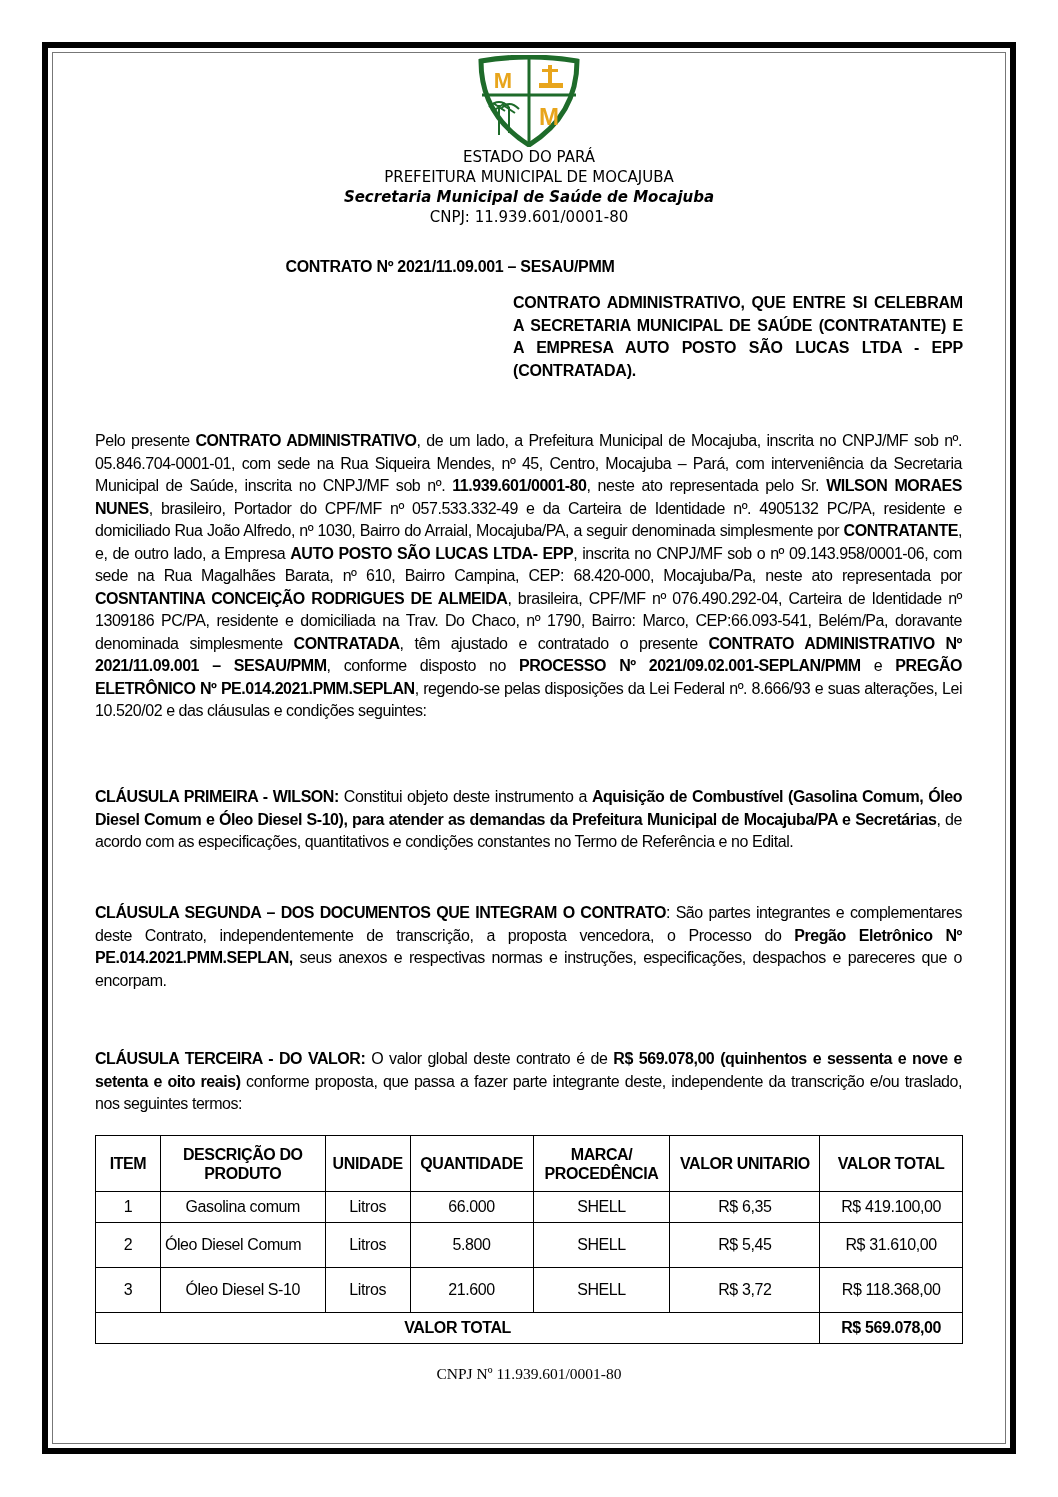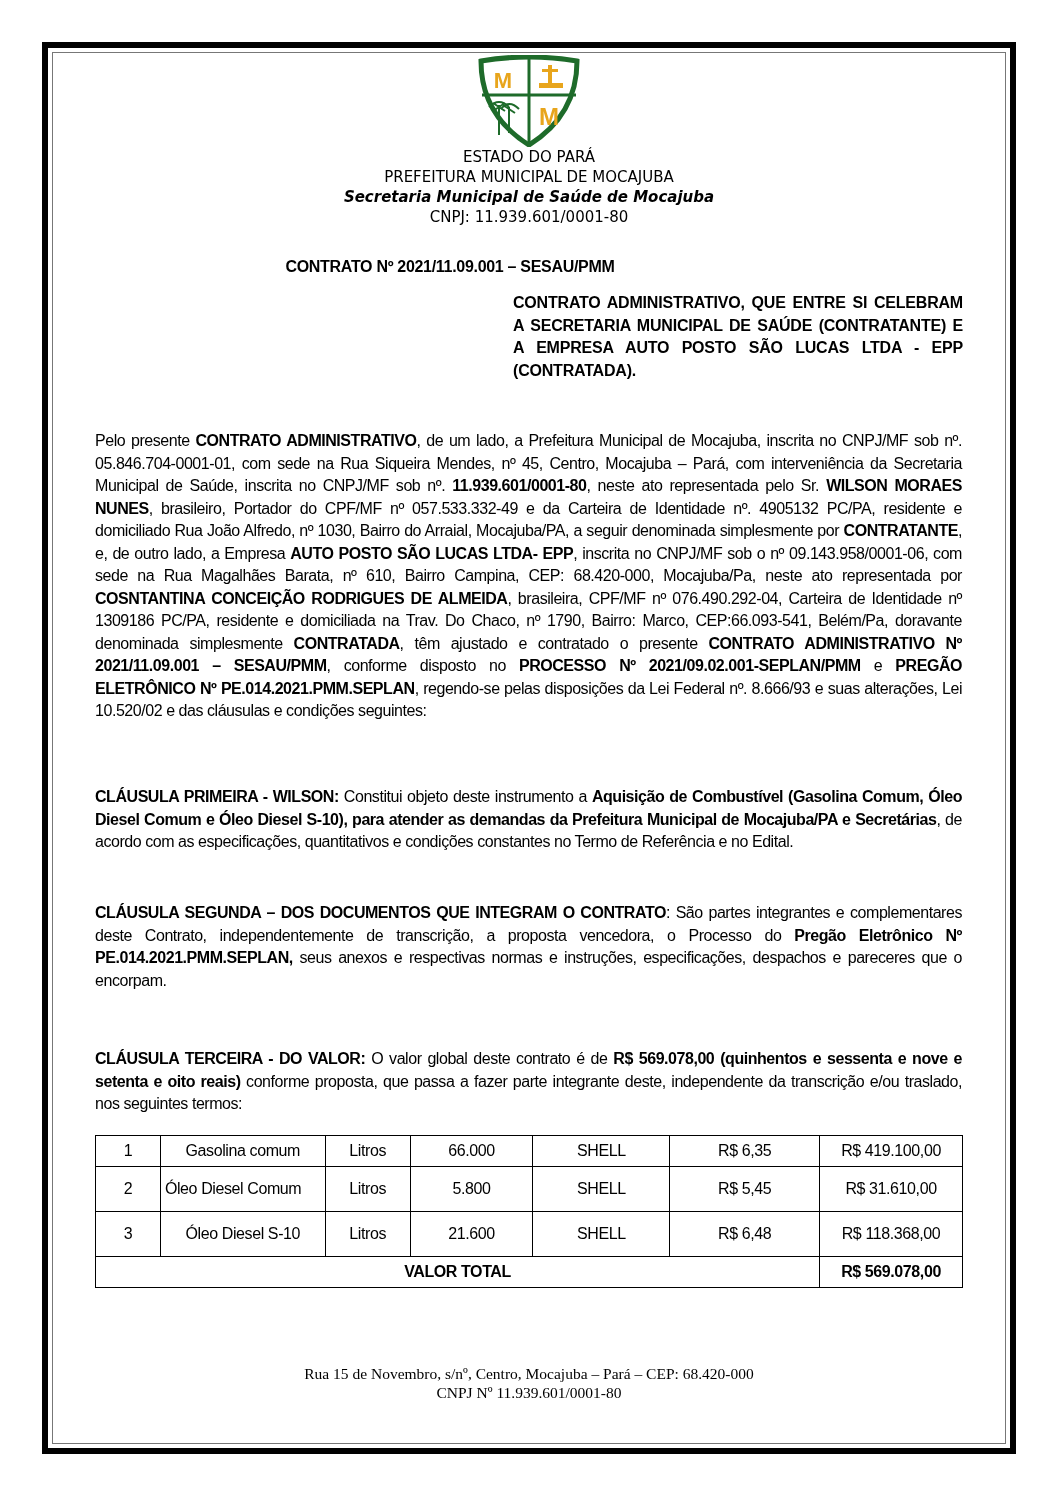--- a/index.html
+++ b/index.html
@@ -72,20 +72,29 @@
   <colgroup>
     <col style="width:65px">
       <col style="width:165px">
       <col style="width:85px">
       <col style="width:123px">
       <col style="width:137px">
       <col style="width:150px">
       <col style="width:143px">
   </colgroup>
   <tbody>
+      <tr>
+    <th>ITEM</th>
+    <th>DESCRIÇÃO DO PRODUTO</th>
+    <th>UNIDADE</th>
+    <th>QUANTIDADE</th>
+    <th>MARCA/ PROCEDÊNCIA</th>
+    <th>VALOR UNITARIO</th>
+    <th>VALOR TOTAL</th>
+  </tr>
   <tr>
     <td>1</td>
     <td class="desc">Gasolina comum</td>
     <td>Litros</td>
     <td>66.000</td>
     <td>SHELL</td>
     <td>R$ 6,35</td>
     <td>R$ 419.100,00</td>
   </tr>
   <tr class="tall">
@@ -96,26 +105,25 @@
     <td>SHELL</td>
     <td>R$ 5,45</td>
     <td>R$ 31.610,00</td>
   </tr>
   <tr class="tall">
     <td>3</td>
     <td class="desc">Óleo Diesel S-10</td>
     <td>Litros</td>
     <td>21.600</td>
     <td>SHELL</td>
-    <td>R$ 6,48</td>
+    <td>R$ 3,72</td>
     <td>R$ 118.368,00</td>
   </tr>
   <tr class="total">
     <td colspan="6" style="text-align:center;">VALOR TOTAL</td>
     <td>R$ 569.078,00</td>
   </tr>
 </tbody>
   </table>
 
 <div class="footer">
-  <div>Rua 15 de Novembro, s/nº, Centro, Mocajuba – Pará – CEP: 68.420-000</div>
   <div>CNPJ Nº 11.939.601/0001-80</div>
 </div>
 
 </body></html>

